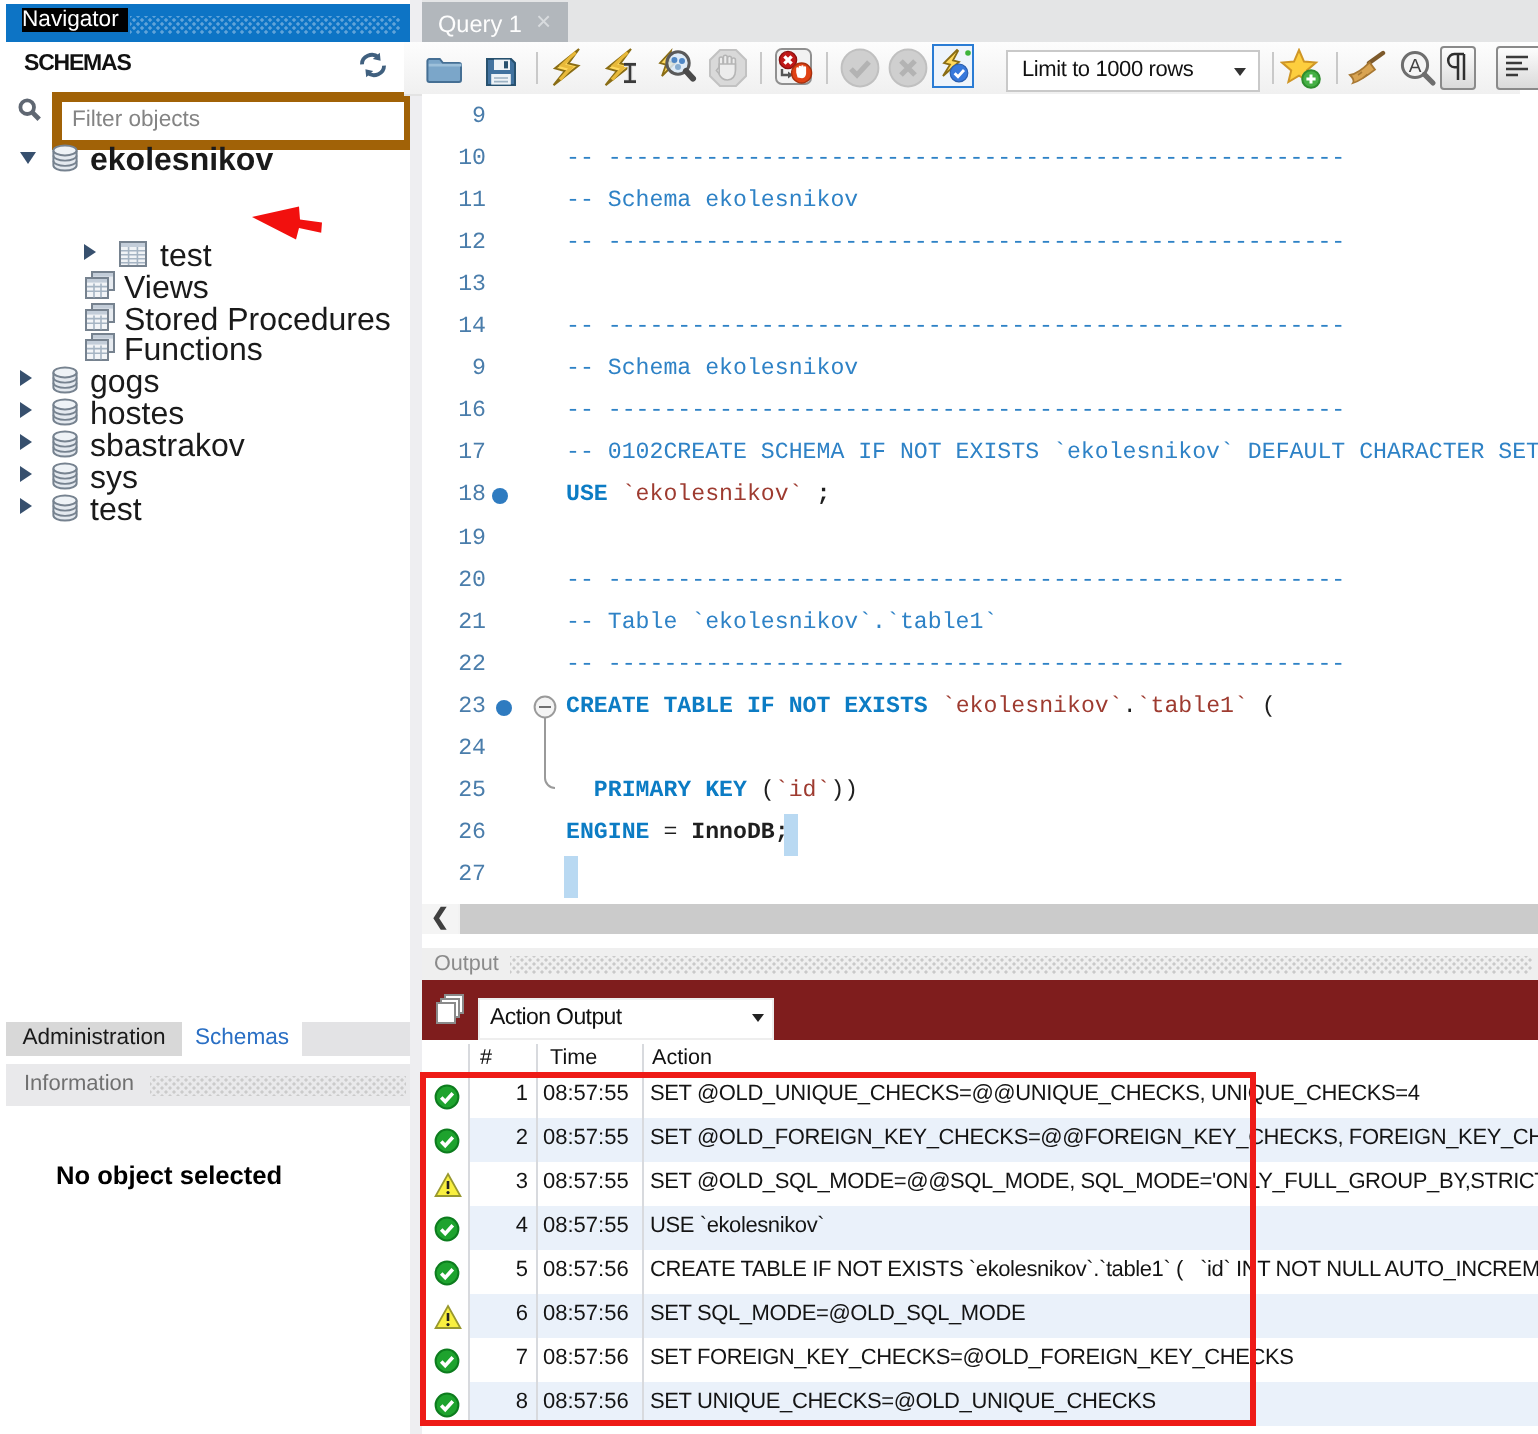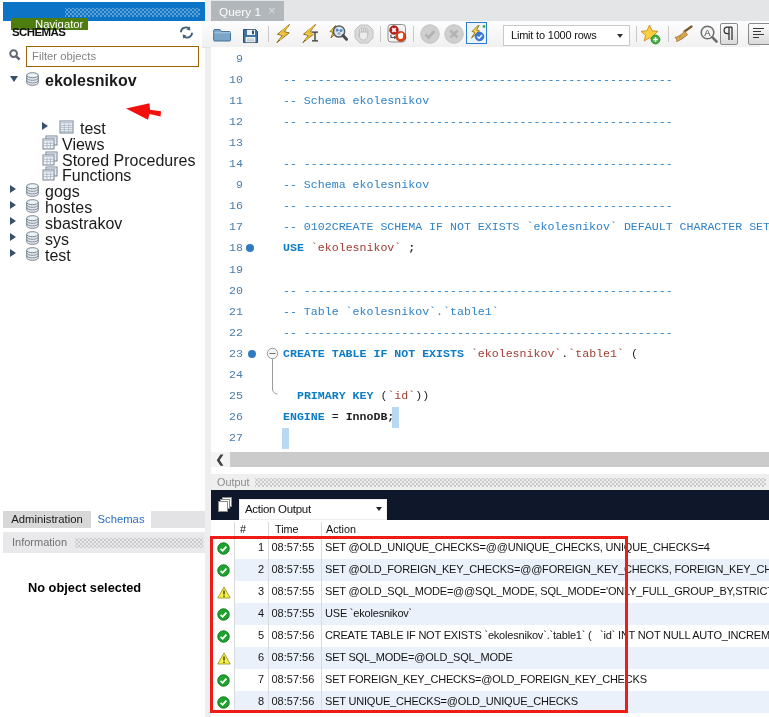--- a/index.html
+++ b/index.html
@@ -4,23 +4,23 @@
 <style>
 html,body{margin:0;padding:0;}
 body{width:769px;height:717px;overflow:hidden;background:#fff;font-family:"Liberation Sans",sans-serif;}
 #app{position:relative;width:769px;height:717px;overflow:hidden;}
 .abs{position:absolute;}
 
 #navbar{left:3px;top:2px;width:201.5px;height:19px;background:#0d74c5;}
 #navbar i{position:absolute;left:62px;right:5px;top:5.5px;height:9px;
   background-image:radial-gradient(circle,rgba(255,255,255,.34) .7px,transparent 1px),radial-gradient(circle,rgba(255,255,255,.34) .7px,transparent 1px);
   background-size:4px 4px,4px 4px;background-position:0 0,2px 2px;}
-#navbar span{position:absolute;left:8px;top:16px;color:#fff;font-size:11.3px;background:#4d7c0f;padding-right:5px;padding-left:24px;}
+#navbar span{position:absolute;left:8px;top:2px;color:#fff;font-size:11.3px;background:#000000;padding-right:5px;}
 #schemas{left:12px;top:26px;font-size:11.5px;font-weight:bold;color:#111;letter-spacing:-0.6px;}
-#filterbox{left:26px;top:45.5px;width:171px;height:19px;border:1px solid #a16207;}
+#filterbox{left:26px;top:45.5px;width:171px;height:19px;border:5px solid #a16207;}
 #filterbox span{position:absolute;left:5px;top:3px;color:#848484;font-size:11.3px;}
 .treerow{position:absolute;height:16px;font-size:16px;color:#1a1a1a;white-space:nowrap;}
 .tri{position:absolute;width:0;height:0;}
 .tric{border-left:6px solid #37506e;border-top:4.5px solid transparent;border-bottom:4.5px solid transparent;}
 .trie{border-top:6px solid #37506e;border-left:4.5px solid transparent;border-right:4.5px solid transparent;}
 
 #sidetabs{left:0;top:510.5px;width:209px;height:17px;background:#fff;}
 #tab-admin{position:absolute;left:3px;top:0;width:88px;height:17px;background:#d8d8d8;color:#1a1a1a;font-size:11.3px;line-height:17px;text-align:center;}
 #tab-schemas{position:absolute;left:91px;top:0;width:60px;height:17px;background:#fff;color:#2a6fc4;font-size:11.3px;line-height:17px;text-align:center;}
 #tab-rest{position:absolute;left:151px;top:0;width:54px;height:17px;background:#e3e3e5;}
@@ -55,21 +55,21 @@
 
 #hscroll{left:211px;top:452px;width:558px;height:15px;background:#f2f2f2;}
 #hscroll .btn{position:absolute;left:0;top:0;width:18px;height:15px;background:#f4f4f4;color:#3f3f3f;font-size:11px;font-weight:bold;text-align:center;line-height:15px;}
 #hscroll .thumb{position:absolute;left:19px;top:0;right:0;height:15px;background:#cbcbcb;}
 
 #outbar{left:211px;top:474px;width:558px;height:16px;background:#efefef;}
 #outbar span{position:absolute;left:6px;top:2px;font-size:10.8px;color:#8b8b8b;}
 #outbar i{position:absolute;left:44px;top:4px;right:3px;height:9px;
  background-image:radial-gradient(circle,#c9c9c9 .7px,transparent .9px),radial-gradient(circle,#c9c9c9 .7px,transparent .9px);
  background-size:4px 4px,4px 4px;background-position:0 0,2px 2px;}
-#actionrow{left:211px;top:490px;width:558px;height:30px;background:#0f172a;border-bottom:1px solid #dcdcdc;}
+#actionrow{left:211px;top:490px;width:558px;height:30px;background:#7f1d1d;border-bottom:1px solid #dcdcdc;}
 #combo{position:absolute;left:27.5px;top:9px;width:146px;height:19px;background:#fff;border:1px solid #eee;}
 #combo span{position:absolute;left:5.5px;top:2.5px;font-size:11.5px;letter-spacing:-0.3px;color:#111;}
 #combo .arr{position:absolute;right:4px;top:7px;width:0;height:0;border-top:4px solid #222;border-left:3.5px solid transparent;border-right:3.5px solid transparent;}
 #gridhdr{left:211px;top:520px;width:558px;height:16px;background:#fff;font-size:10.8px;color:#111;}
 .colsep{position:absolute;top:522px;width:1px;background:#d8dade;height:191px;z-index:3;}
 .grow{position:absolute;left:211px;width:558px;height:22px;font-size:11px;color:#141414;}
 .grow.alt{background:#eaf1fa;}
 .grow .ic{position:absolute;left:6px;top:5px;}
 .grow .num{position:absolute;left:14px;width:39px;text-align:right;top:4px;}
 .grow .tm{position:absolute;left:60.5px;top:4px;}

